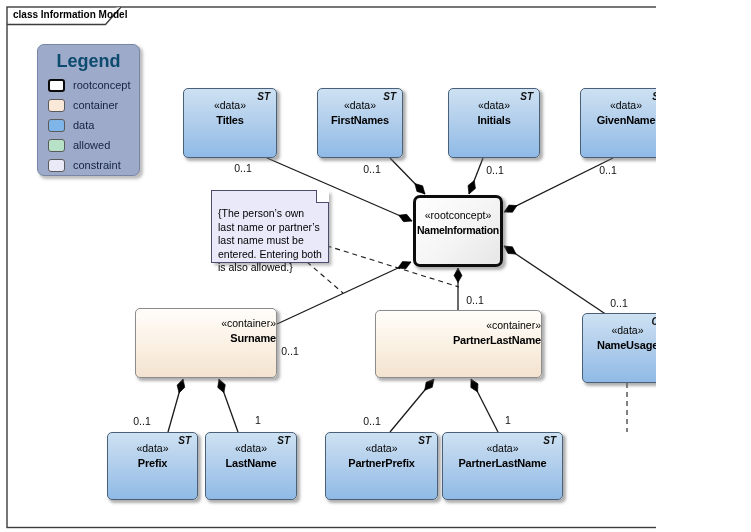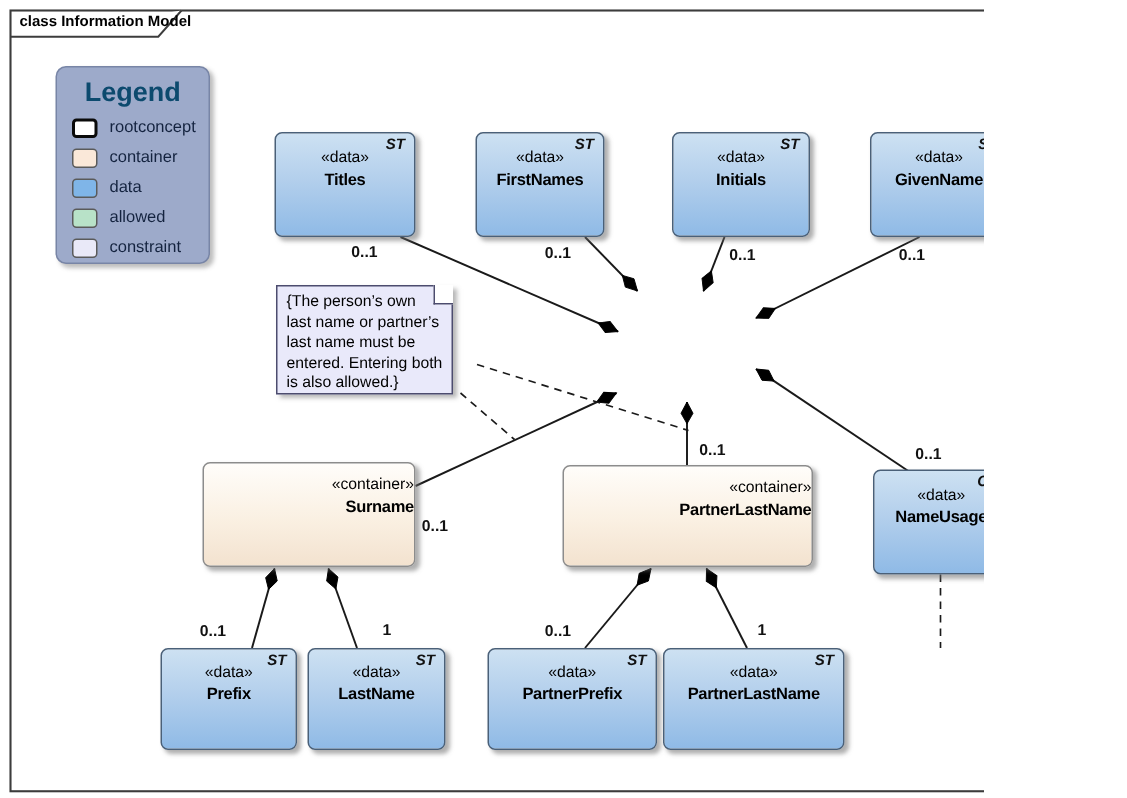--- a/index.html
+++ b/index.html
@@ -32,29 +32,29 @@
   }
   .rootconcept{
     background:linear-gradient(135deg,#ffffff 0%,#f4f4f4 55%,#e6e6e6 100%);
     border:3px solid #0c0c0c;border-radius:7px;justify-content:flex-start;padding-top:10px;
   }
   .codelist{
     background:linear-gradient(180deg,#e9f6ee 0%,#d6eee0 100%);
     border:1.2px solid #55685c;flex-direction:row;justify-content:center;align-items:center;gap:9px;
   }
   .mult{
-    position:absolute;transform:translate(-50%,-50%);font-size:10.5px;font-weight:bold;color:#111;
+    position:absolute;transform:translate(-50%,-50%);font-size:10.5px;font-weight:normal;color:#111;
     white-space:nowrap;
   }
   
   .note{
-    position:absolute;left:184px;top:190px;width:118px;height:73px;box-sizing:border-box;
+    position:absolute;left:211px;top:190px;width:118px;height:73px;box-sizing:border-box;
     background:#e9e9fa;border:1.3px solid #4c4c6e;
     box-shadow:2.5px 2.5px 3px rgba(110,110,110,.5);
-    font-size:10.5px;line-height:13.5px;padding:4px 5px 4px 6px;text-align:left;
+    font-size:10.5px;line-height:13.5px;padding:16px 5px 4px 6px;text-align:left;
   }
   .note::before{
     content:'';position:absolute;top:-1px;right:-1px;width:13px;height:13px;background:#fff;
     border-left:1.3px solid #4c4c6e;border-bottom:1.3px solid #4c4c6e;box-sizing:border-box;
   }
   
   .legend{
     position:absolute;left:37px;top:44px;width:103px;height:132px;box-sizing:border-box;
     background:#9daaca;border:1px solid #7885a6;border-radius:7px;
     box-shadow:2.5px 2.5px 3px rgba(110,110,110,.45);
@@ -150,20 +150,24 @@
     <span class="tmark">ST</span>
     <span class="stereo">«data»</span>
     <span class="name">Initials</span>
   </div>
   <div class="node data" style="left:580px;top:88px;width:92px;height:70px;">
     <span class="tmark">ST</span>
     <span class="stereo">«data»</span>
     <span class="name">GivenName</span>
   </div>
 
+  <div class="node rootconcept" style="left:413px;top:195px;width:90px;height:72px;">
+    <span class="stereo">«rootconcept»</span>
+    <span class="name" style="font-size:10.5px;letter-spacing:-.3px;">NameInformation</span>
+  </div>
 
   <div class="note">
     <span>{The person’s own last name or partner’s last name must be entered. Entering both is also allowed.}</span>
   </div>
 
   <div class="node container-node" style="left:135px;top:308px;width:142px;height:70px;">
     <span class="stereo">«container»</span>
     <span class="name">Surname</span>
   </div>
   <div class="node container-node" style="left:375px;top:310px;width:167px;height:68px;">

